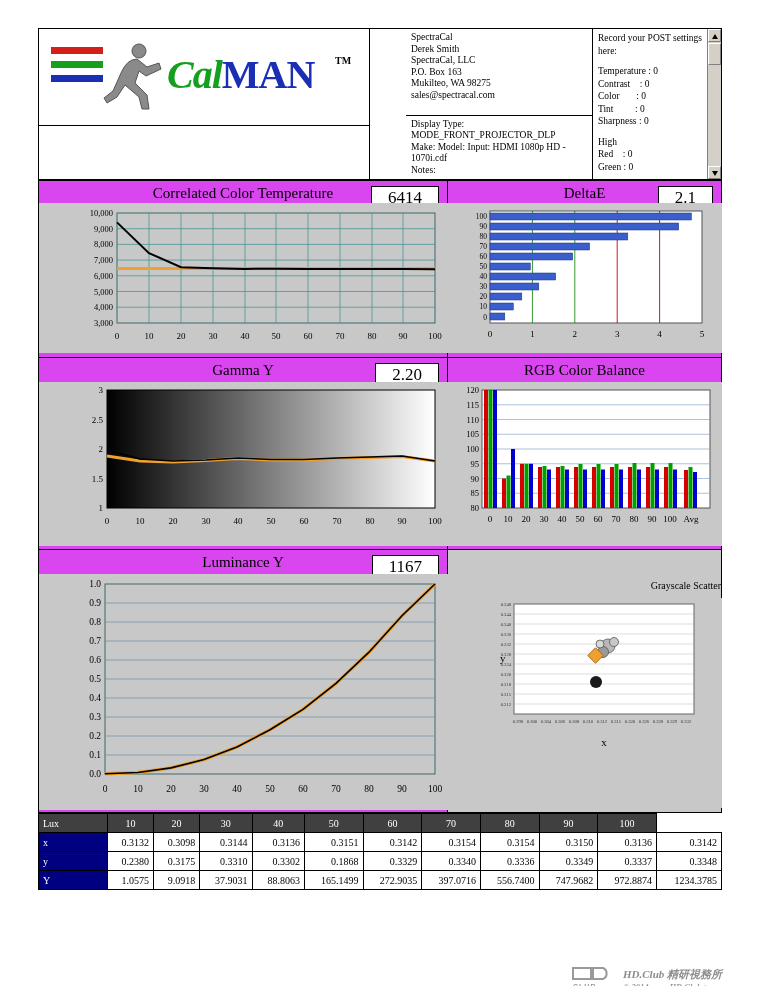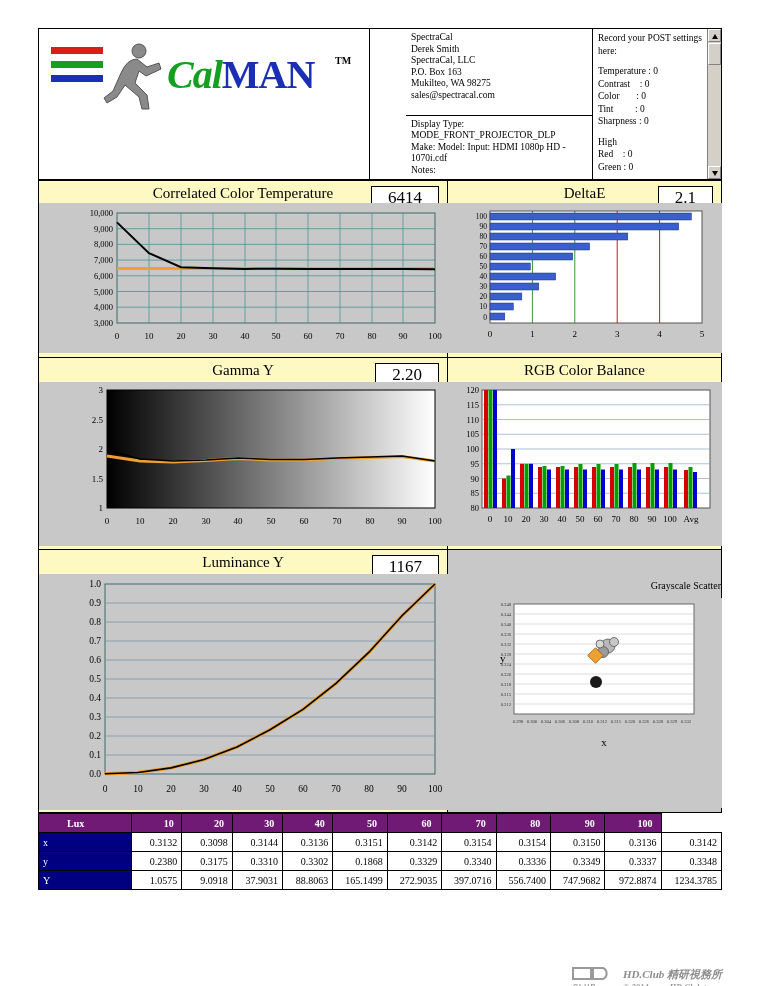--- a/index.html
+++ b/index.html
@@ -13,21 +13,21 @@
     overflow:hidden;
   }
   .page{
     position:absolute;left:38px;top:28px;width:684px;height:940px;
     background:#ffffff;
   }
   
   .header{
     display:flex;height:150px;border:1px solid #000;background:#fff;
   }
-  .hdr-left{width:330px;border-right:1px solid #000;display:flex;flex-direction:row;}
+  .hdr-left{width:330px;border-right:1px solid #000;display:flex;flex-direction:column;}
   .logo-box{height:96px;border-bottom:1px solid #000;position:relative;background:#fff;}
   .logo-bars{position:absolute;left:12px;top:18px;width:52px;}
   .logo-bars div{height:7px;margin-bottom:7px;}
   .bar-r{background:#d4201a;}
   .bar-g{background:#14a01e;}
   .bar-b{background:#1b2fb5;}
   .runner{position:absolute;left:62px;top:12px;width:64px;height:72px;}
   .calman{position:absolute;left:128px;top:22px;font-family:"Liberation Serif",serif;font-size:40px;font-style:italic;font-weight:bold;letter-spacing:-1px;}
   .calman .cal{color:#14a01e;}
   .calman .man{color:#1b2fb5;font-style:normal;}
@@ -40,29 +40,29 @@
   .scrollbar{position:absolute;right:0;top:0;width:13px;height:100%;background:#d4d0c8;border-left:1px solid #808080;}
   .sb-btn{height:13px;width:13px;background:#d4d0c8;border:1px solid #fff;border-right-color:#808080;border-bottom-color:#808080;box-sizing:border-box;position:relative;}
   .sb-btn.bottom{position:absolute;bottom:0;}
   .sb-arrow{position:absolute;left:3px;width:0;height:0;border-left:3px solid transparent;border-right:3px solid transparent;}
   .sb-arrow.up{top:4px;border-bottom:5px solid #000;}
   .sb-arrow.down{top:4px;border-top:5px solid #000;}
   .sb-thumb{position:absolute;top:14px;left:0;width:13px;height:22px;background:#d4d0c8;border:1px solid #fff;border-right-color:#808080;border-bottom-color:#808080;box-sizing:border-box;}
 
   
   .row{display:flex;}
-  .panel{border:1px solid #000;background:#fef9c3;position:relative;box-sizing:border-box;}
+  .panel{border:1px solid #000;background:#d946ef;position:relative;box-sizing:border-box;}
   .panel .title{text-align:center;font-size:15px;font-family:"Liberation Serif",serif;padding-top:4px;}
   .valbox{position:absolute;right:8px;top:5px;background:#fff;border:1px solid #000;padding:1px 16px;font-size:17px;font-family:"Liberation Serif",serif;}
   .plot{position:absolute;background:#c8c8c8;}
 
   
   table.data{border-collapse:collapse;width:684px;font-size:10px;font-family:"Liberation Serif",serif;}
   table.data th,table.data td{border:1px solid #000;padding:1px 4px;height:16px;}
-  table.data th{background:#701a75;color:#fff;font-weight:bold;text-align:center;padding-left:28px;}
+  table.data th{background:#404040;color:#fff;font-weight:normal;text-align:center;}
   table.data th.first{text-align:left;width:60px;}
   table.data td.rowlbl{background:#000080;color:#fff;text-align:left;}
   table.data td{text-align:right;background:#fff;}
 
   .footer{position:absolute;right:0;bottom:-26px;text-align:right;}
   .fl-logo{display:inline-block;vertical-align:middle;font-size:12px;font-weight:bold;color:#9a9a9a;letter-spacing:1px;}
   .fl-text{display:inline-block;vertical-align:middle;font-size:11px;font-weight:bold;color:#8d8d8d;font-style:italic;margin-left:4px;line-height:12px;text-align:left;}
   .fl-sub{font-size:8.5px;color:#9a9a9a;}
 </style>
 </head>

